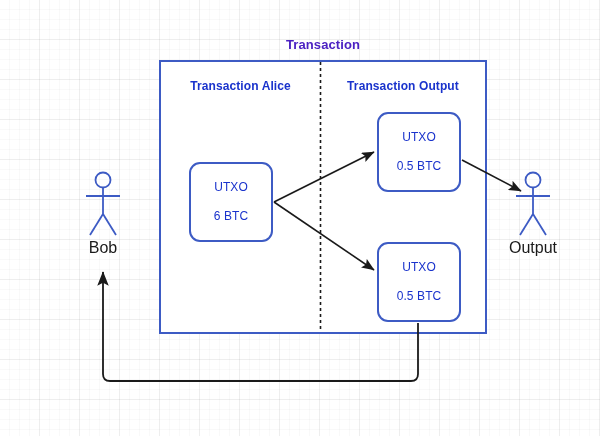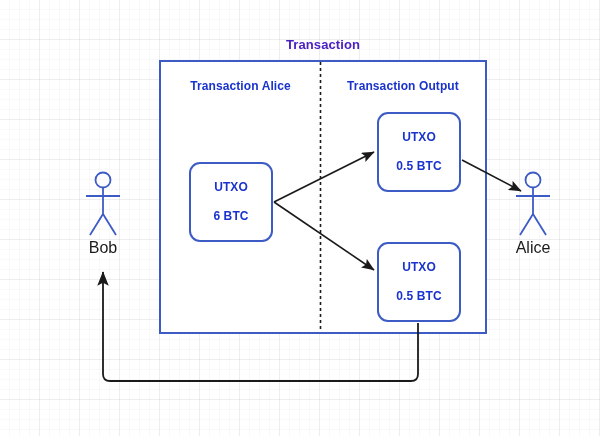--- a/index.html
+++ b/index.html
@@ -73,21 +73,21 @@
     border-radius: 11px;
     background: #ffffff;
     box-sizing: border-box;
     display: flex;
     flex-direction: column;
     align-items: center;
     justify-content: center;
   }
   .utxo-box .line {
     font-size: 12px;
-    font-weight: bold;
+    font-weight: normal;
     color: #1a33cc;
     letter-spacing: 0.1px;
     line-height: 1.1;
   }
   .utxo-box .line.amount { margin-top: 15px; }
 
   .utxo-in   { left: 189px; top: 162px; width: 84px; height: 80px; }
   .utxo-out1 { left: 377px; top: 112px; width: 84px; height: 80px; }
   .utxo-out2 { left: 377px; top: 242px; width: 84px; height: 80px; }
 
@@ -155,15 +155,15 @@
     <span class="line title">UTXO</span>
     <span class="line amount">0.5 BTC</span>
   </div>
 
   <div class="utxo-box utxo-out2">
     <span class="line title">UTXO</span>
     <span class="line amount">0.5 BTC</span>
   </div>
 
   <div class="person-label bob">Bob</div>
-  <div class="person-label alice">Alice</div>
+  <div class="person-label alice">Output</div>
 
 </div>
 
 </body></html>

